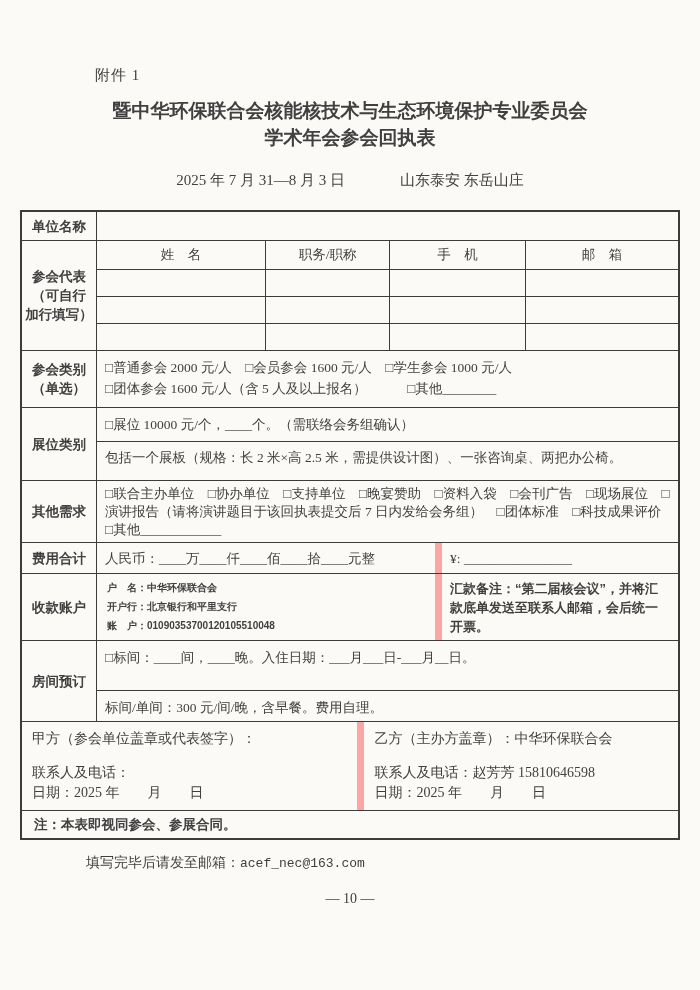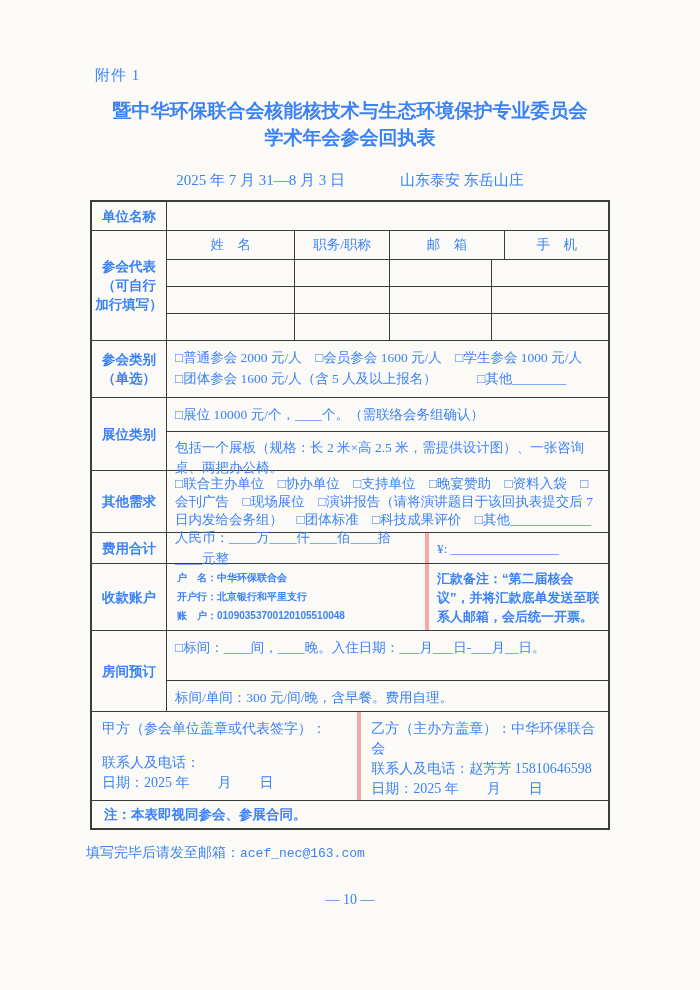--- a/index.html
+++ b/index.html
@@ -2,21 +2,21 @@
 <html lang="zh"><head>
 <meta charset="utf-8">
 <style>
   * { margin:0; padding:0; box-sizing:border-box; }
   html,body { background:#e9e9e9; }
   .page {
     position:relative;
     width:700px; height:990px;
     margin:0 auto;
     background:#fbfaf7;
-    color:#3b82f6;
+    color:#404040;
     font-family:"Liberation Serif", serif;
     overflow:hidden;
   }
   .attachment {
     margin:66px 0 0 95px;
     font-size:15px;
     letter-spacing:1px;
   }
   .title {
     margin-top:12px;
@@ -28,22 +28,22 @@
   }
   .dateline {
     margin-top:20px;
     display:flex;
     justify-content:center;
     gap:55px;
     font-size:15px;
   }
   
   .tbl {
-    width:520px;
-    margin:10px auto 0;
+    width:660px;
+    margin:20px auto 0;
     border:2px solid #3c3c3c;
     font-size:13.5px;
   }
   .row { display:flex; border-top:1px solid #3c3c3c; }
   .row:first-child { border-top:none; }
   .lbl {
     flex:0 0 75px; width:75px;
     border-right:1px solid #3c3c3c;
     display:flex; flex-direction:column;
     align-items:center; justify-content:center;
@@ -68,41 +68,41 @@
   .c1{flex:0 0 29.1%}.c2{flex:0 0 21.4%}.c3{flex:0 0 23.3%}.c4{flex:1}
   
   .txt { padding:6px 8px; line-height:21px; }
   .txt.tight { padding:4px 8px; line-height:18px; }
   .vcenter { display:flex; align-items:center; }
   .sub { border-bottom:1px solid #3c3c3c; }
   .suba4 { flex:0 0 30px; }
   .suba8 { flex:0 0 50px; }
   .grow { flex:1; }
   .split { display:flex; flex:1; min-width:0; }
-  .split .left  { border-right:4px solid #fca5a5; }
+  .split .left  { border-right:7px solid #fca5a5; }
   .fee-left  { flex:0 0 59.4%; }
   .fee-right { flex:1; }
   .heib { font-family:"Liberation Sans", sans-serif; font-weight:bold; }
   .acct-lines { padding:4px 10px; line-height:19px; font-size:10px; }
   .remark { padding:5px 8px; line-height:19px; font-size:13px; }
   .sign-left  { flex:0 0 52.2%; }
   .sign-right { flex:1; }
   .sign-box { display:flex; flex-direction:column; padding:7px 10px; line-height:20px; font-size:14px; }
   .sign-gap { flex:1; }
   .note-cell { display:flex; align-items:center; padding-left:12px;
                font-family:Liberation Sans, sans-serif; font-weight:600; font-size:13.5px; }
   
   .sendline {
     margin:14px 0 0 86px;
     font-family:"Liberation Sans", sans-serif;
     font-size:14px;
   }
   .sendline .email { font-family:"Liberation Mono", monospace; font-size:13px; }
   .pageno {
-    margin-top:30px;
+    margin-top:19px;
     text-align:center;
     font-size:14px;
   }
 </style>
 </head>
 <body>
 
 <div class="page">
 
   <div class="attachment">附件 1</div>
@@ -127,22 +127,22 @@
     <div class="row r2">
       <div class="lbl">
         <div>参会代表</div>
         <div>（可自行</div>
         <div>加行填写）</div>
       </div>
       <div class="content">
         <div class="rep-row hdr">
           <div class="rep-cell c1">姓　名</div>
           <div class="rep-cell c2">职务/职称</div>
+          <div class="rep-cell c3">手　机</div>
           <div class="rep-cell c4">邮　箱</div>
-          <div class="rep-cell c3">手　机</div>
         </div>
         <div class="rep-row">
           <div class="rep-cell c1"></div>
           <div class="rep-cell c2"></div>
           <div class="rep-cell c3"></div>
           <div class="rep-cell c4"></div>
         </div>
         <div class="rep-row">
           <div class="rep-cell c1"></div>
           <div class="rep-cell c2"></div>

